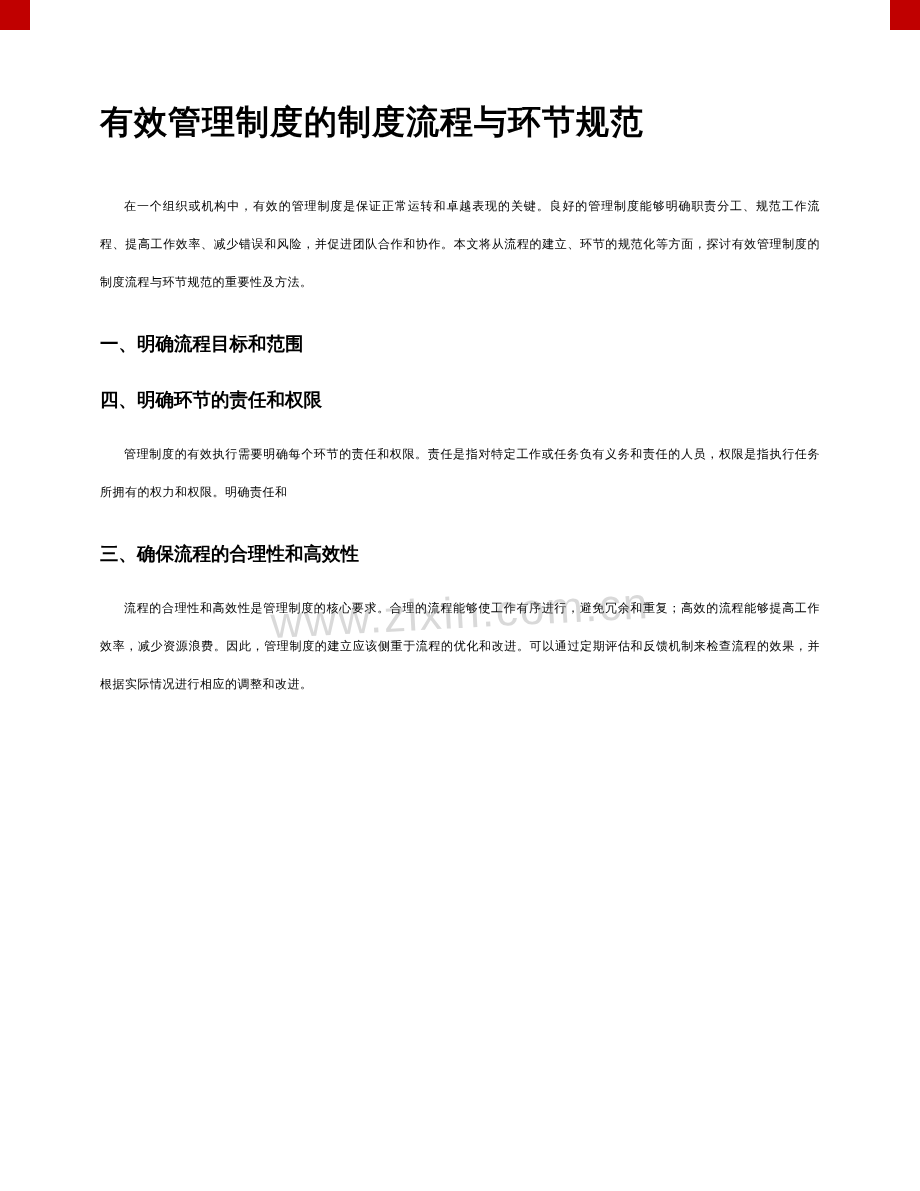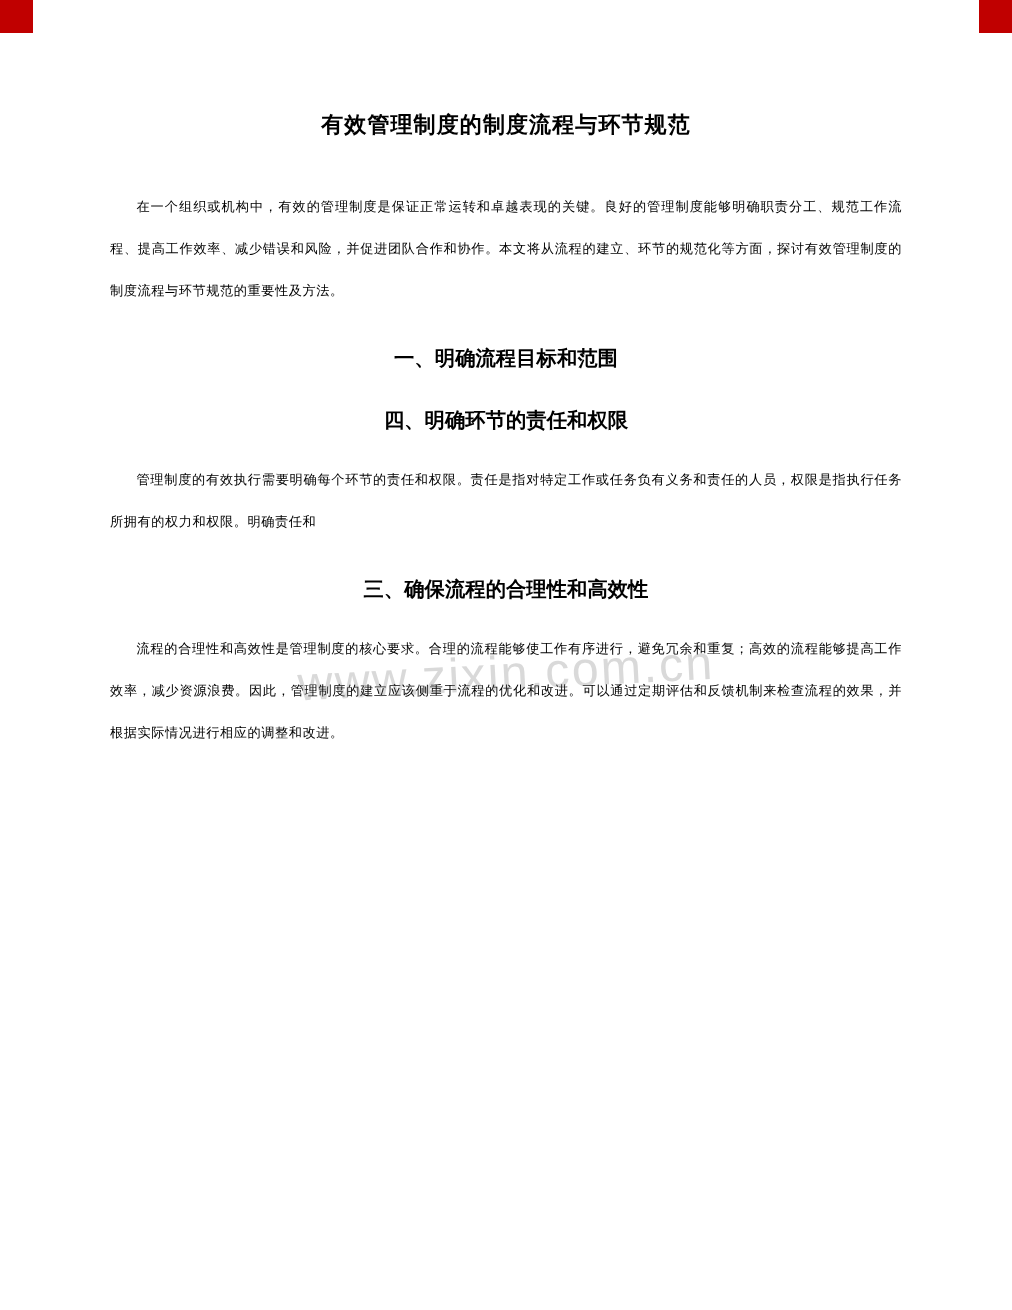--- a/index.html
+++ b/index.html
@@ -22,41 +22,40 @@
   }
   .corner-mark.left { left: 0; }
   .corner-mark.right { right: 0; }
   .content {
     position: relative;
     padding: 100px 100px 0 100px;
   }
   .doc-title {
     font-family: "Liberation Sans", sans-serif;
     font-weight: 700;
-    font-size: 20px;
-    text-align: center;
+    font-size: 33px;
     letter-spacing: 1px;
     margin-bottom: 42px;
   }
   .para {
     font-size: 12px;
     line-height: 38px;
     text-align: justify;
     text-indent: 2em;
     letter-spacing: 0.5px;
   }
   .section { margin-top: 0; }
   .section-heading {
     font-family: "Liberation Sans", sans-serif;
     font-weight: 700;
     font-size: 18.5px;
     line-height: 26px;
     margin-top: 30px;
     margin-bottom: 22px;
-    text-align: center;
+    text-align: left;
   }
   .intro { margin-bottom: 2px; }
   .watermark {
     position: absolute;
     left: 50%;
     top: 588px;
     transform: translateX(-50%) rotate(-3deg);
     font-family: "Liberation Sans", sans-serif;
     font-size: 44px;
     letter-spacing: 2px;

